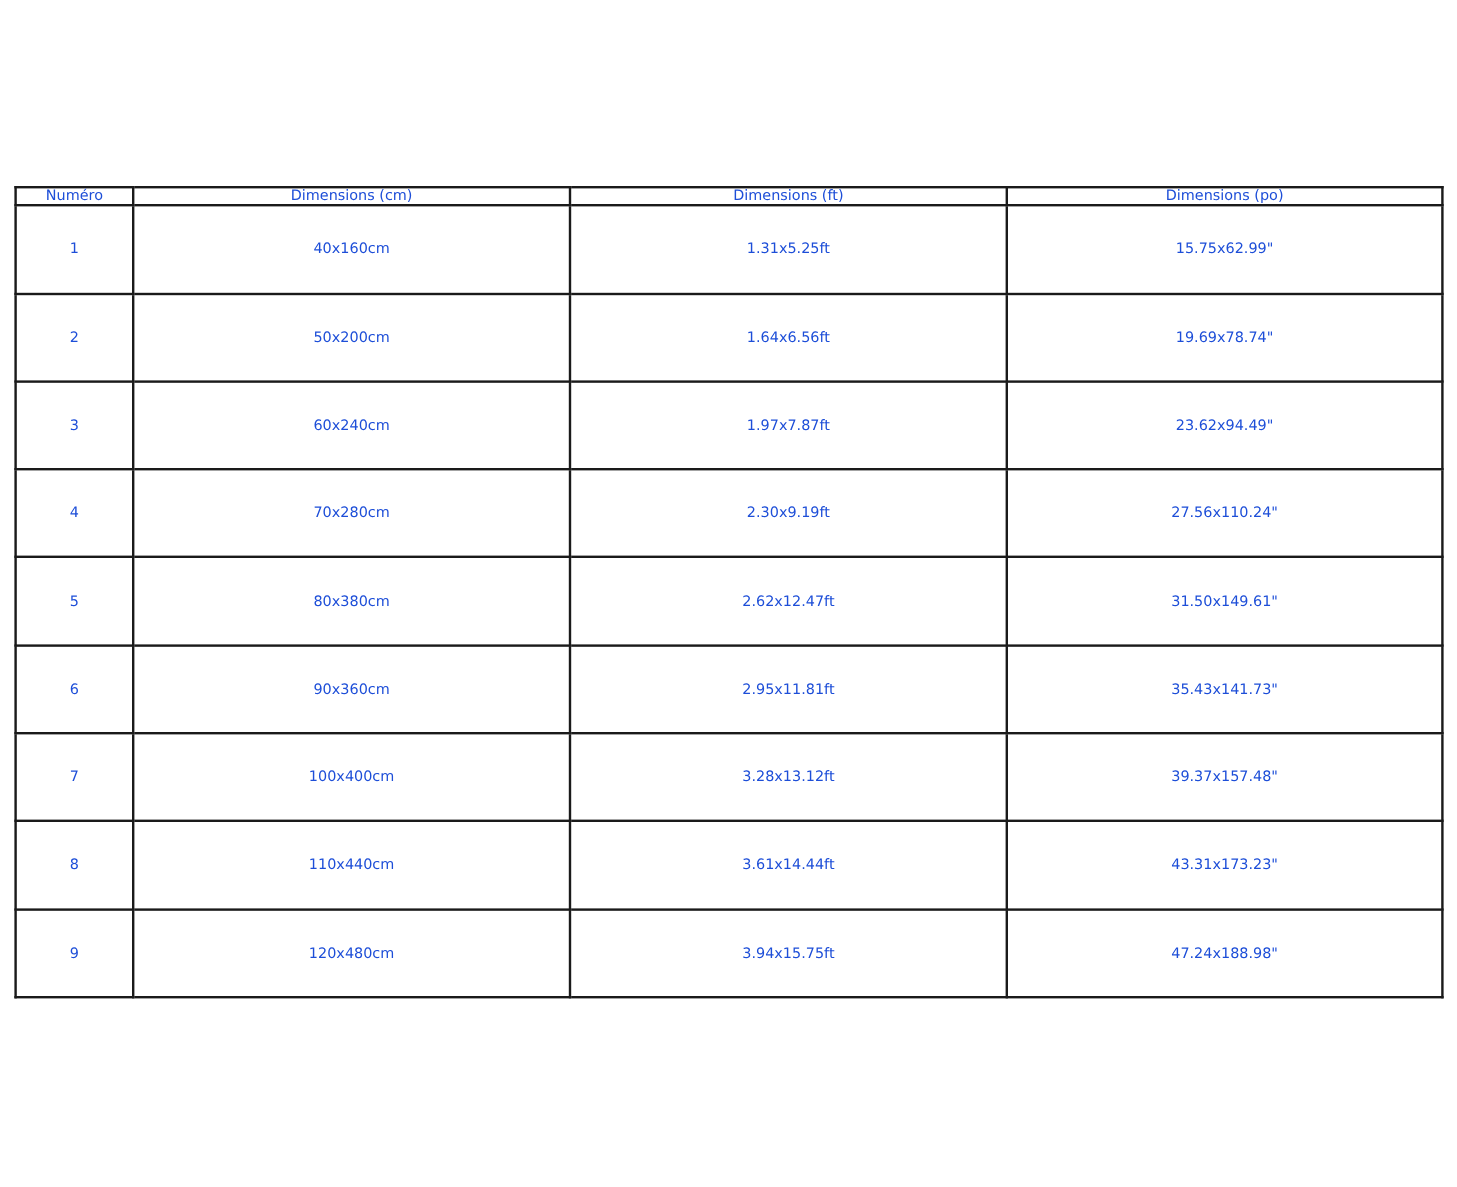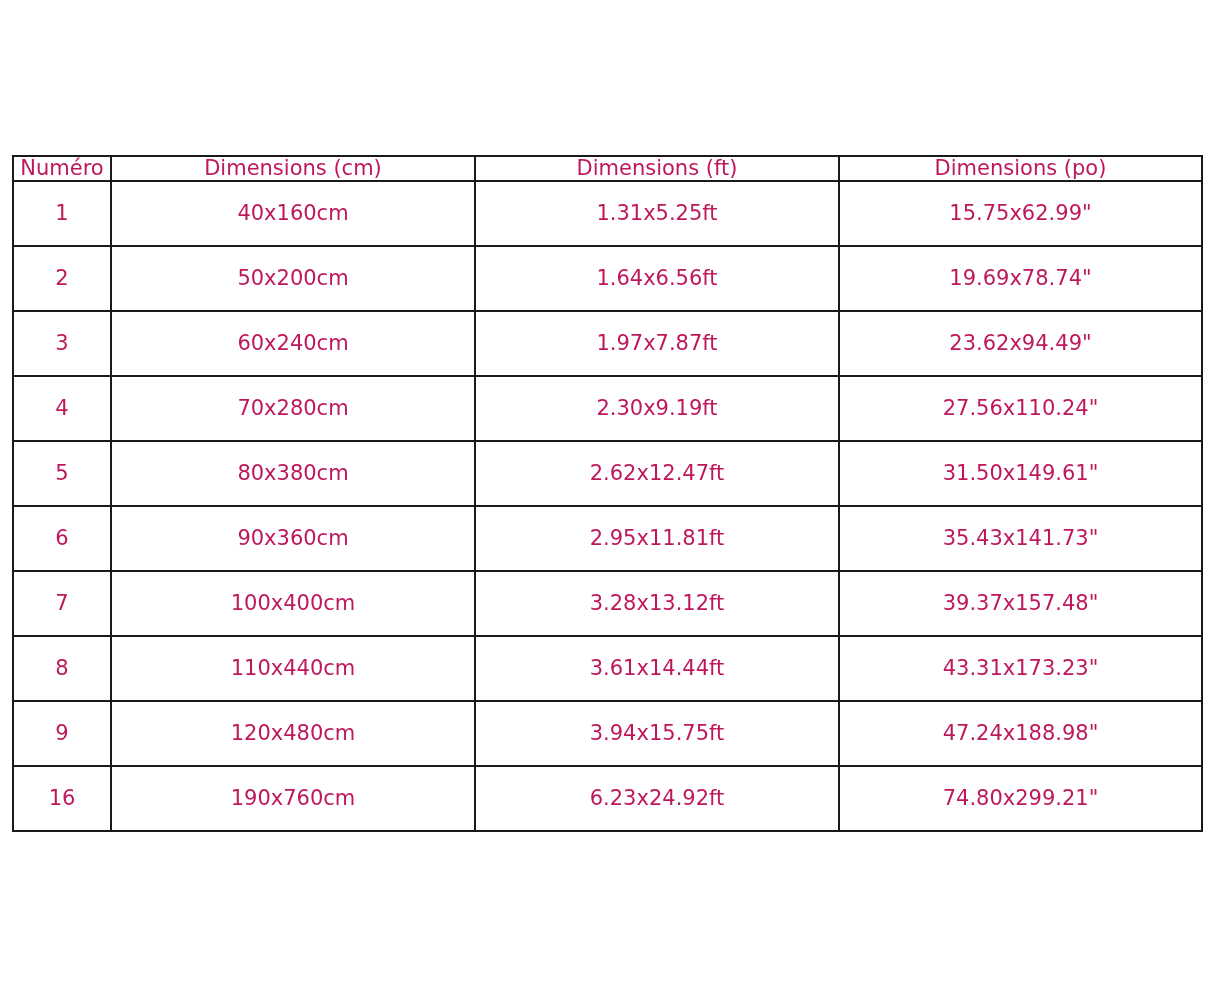--- a/index.html
+++ b/index.html
@@ -19,22 +19,22 @@
     left: 12px;
     top: 155px;
     width: 1189px;
     height: 677px;
   }
   table.dims {
     width: 100%;
     height: 100%;
     border-collapse: collapse;
     table-layout: fixed;
-    color: #be185d;
-    font-size: 21px;
+    color: #1d4ed8;
+    font-size: 12px;
     line-height: 1.1;
   }
   table.dims th,
   table.dims td {
     border: 2px solid #1a1a1a;
     text-align: center;
     vertical-align: middle;
     padding: 0 4px;
     font-weight: normal;
     white-space: nowrap;
@@ -108,21 +108,15 @@
           <td>110x440cm</td>
           <td>3.61x14.44ft</td>
           <td>43.31x173.23"</td>
         </tr>
         <tr>
           <td>9</td>
           <td>120x480cm</td>
           <td>3.94x15.75ft</td>
           <td>47.24x188.98"</td>
         </tr>
-        <tr>
-          <td>16</td>
-          <td>190x760cm</td>
-          <td>6.23x24.92ft</td>
-          <td>74.80x299.21"</td>
-        </tr>
       </tbody>
   </table>
 </div>
 
 </body></html>

